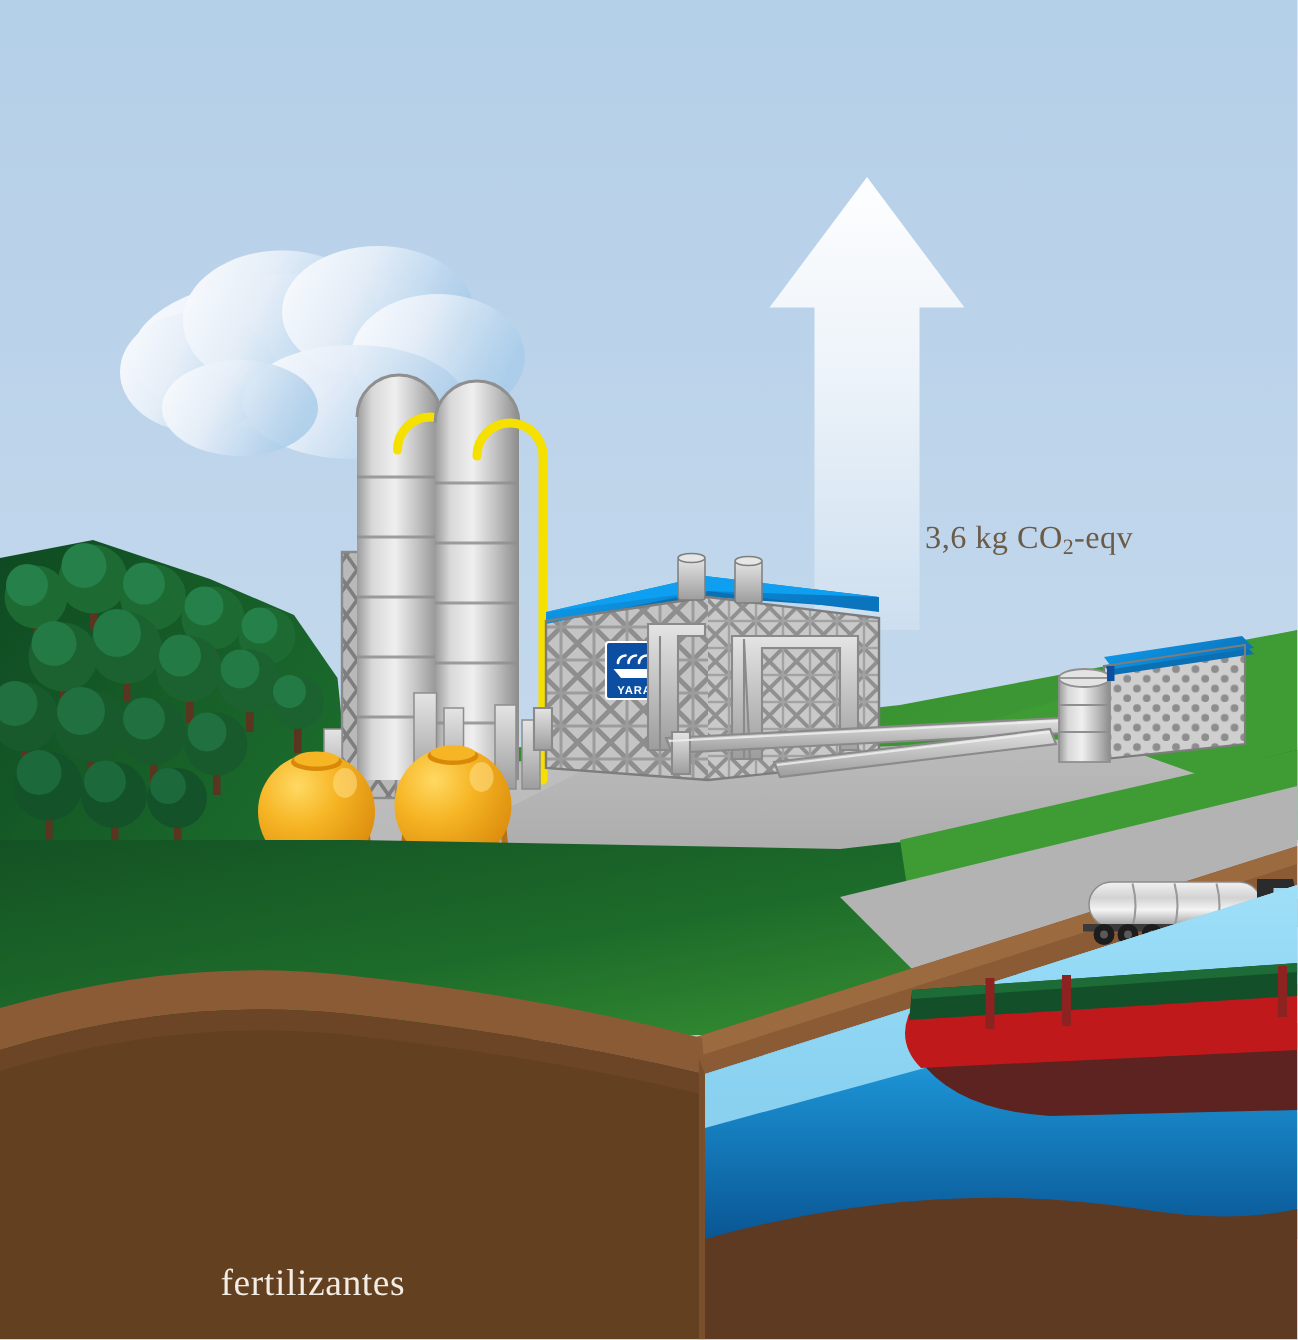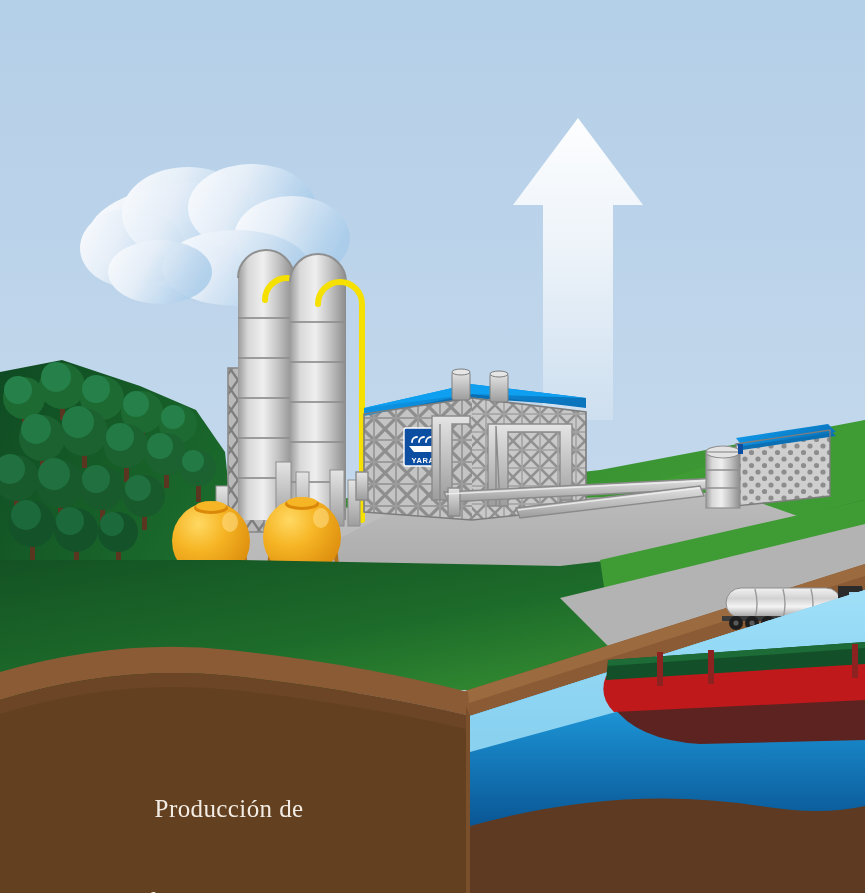--- a/index.html
+++ b/index.html
@@ -416,19 +416,21 @@
       <path d="M0 700 Q118 664 232 676 Q360 690 470 716 L470 730 Q360 704 232 690 Q118 678 0 714 Z" fill="#6b4526"></path>
 
       <path d="M470 716 L470 893 L452 893 L452 700 Z" fill="#5a3720" opacity="0"></path>
       <path d="M466 706 L470 716 L470 893 L466 893 Z" fill="#7a4f2c"></path>
 
       <rect x="450" y="700" width="2" height="193" fill="#7a5030" opacity="0.0"></rect>
 
     </g>
   </svg>
 
+  <div class="lbl" id="emission-label">
+    <span>3,6</span><span> </span><span>kg CO</span><sub>2</sub><span>-eqv</span>
+  </div>
 
   <div class="lbl" id="caption">
-    <span class="l1">Producción de</span>
     <span class="l2">fertilizantes</span>
   </div>
 
 </div>
 
 </body></html>

